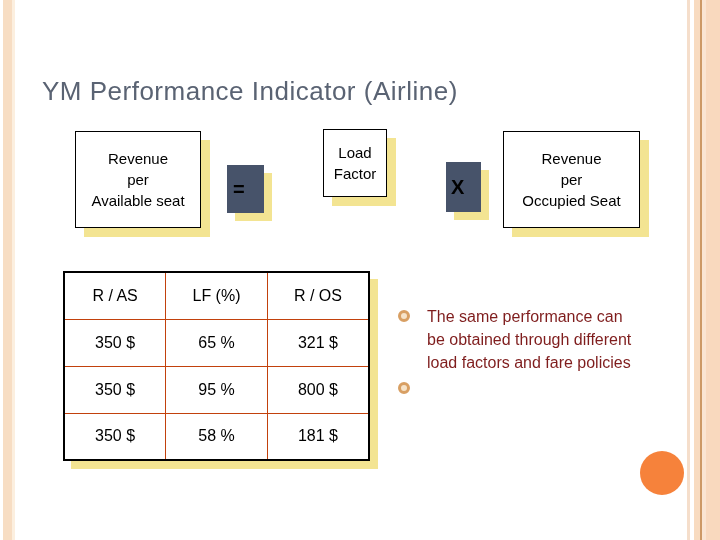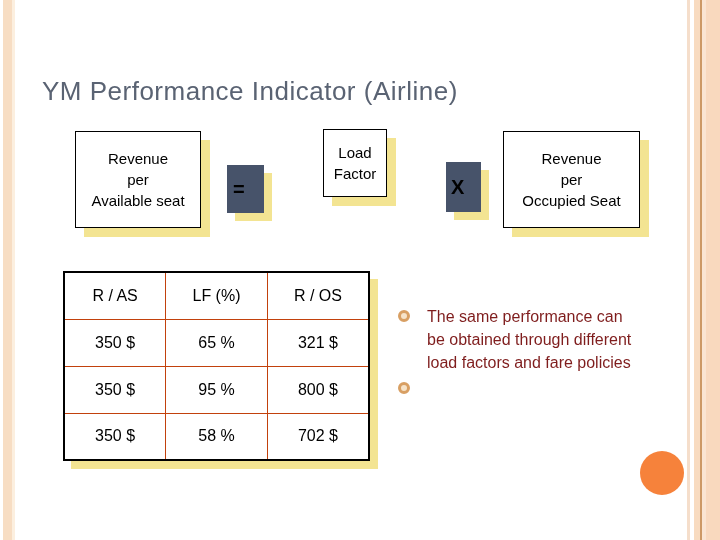--- a/index.html
+++ b/index.html
@@ -162,21 +162,21 @@
         <td>321 $</td>
       </tr>
       <tr>
         <td>350 $</td>
         <td>95 %</td>
         <td>800 $</td>
       </tr>
       <tr>
         <td>350 $</td>
         <td>58 %</td>
-        <td>702 $</td>
+        <td>181 $</td>
       </tr>
     </tbody>
   </table>
 
   <div class="bullets">
     <div class="bullet-item">
       <span class="bullet-dot"></span>
       <span class="bullet-text">The same performance  can
 be obtained through different
 load factors and fare policies</span>

